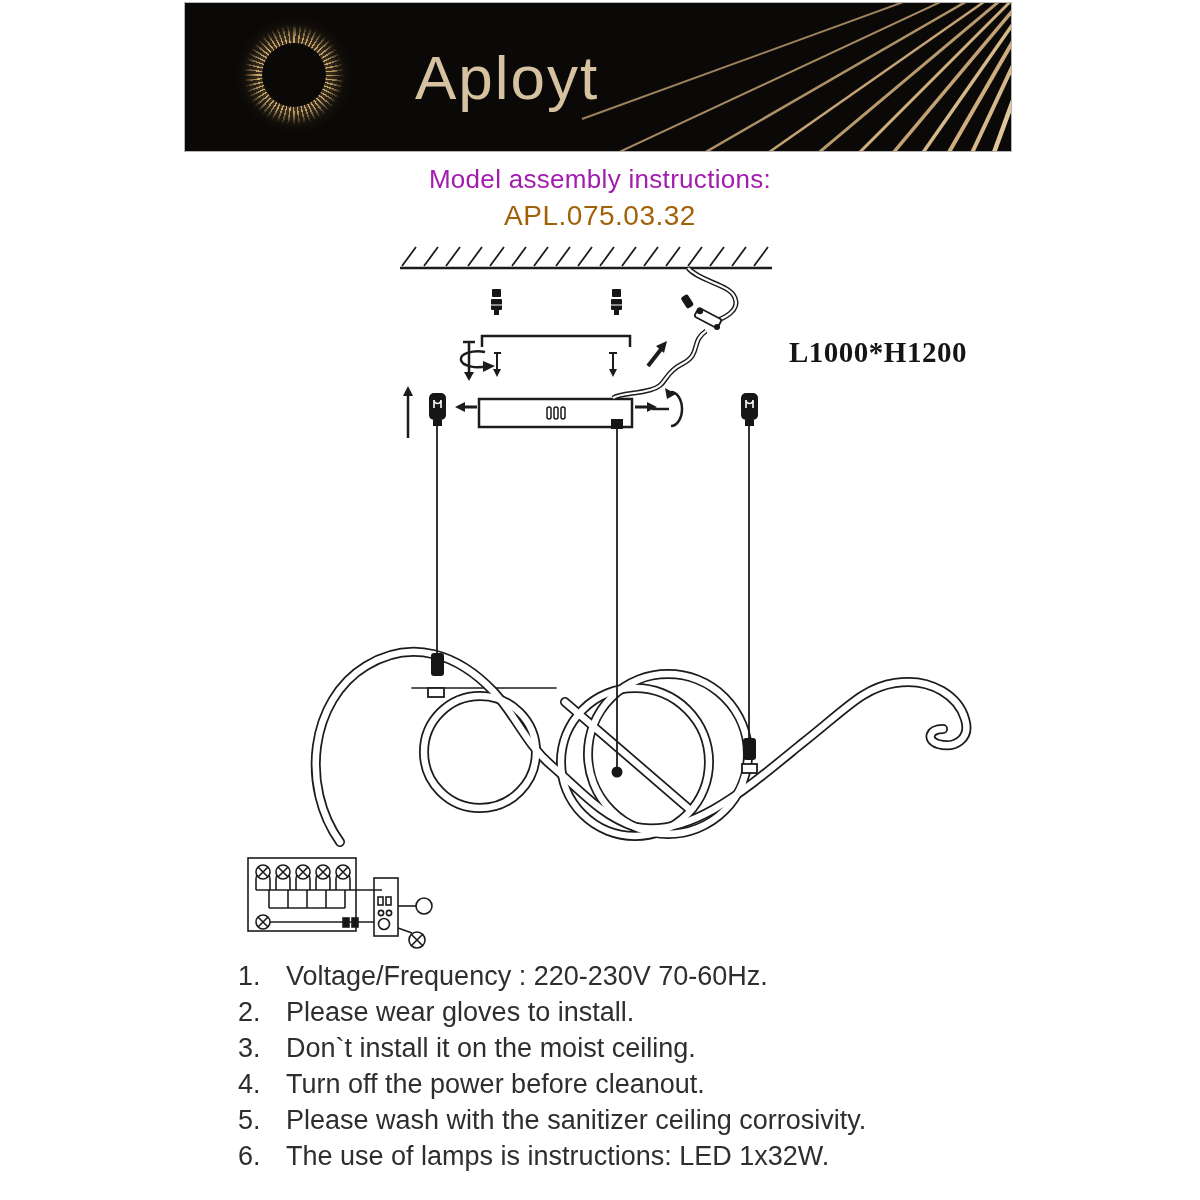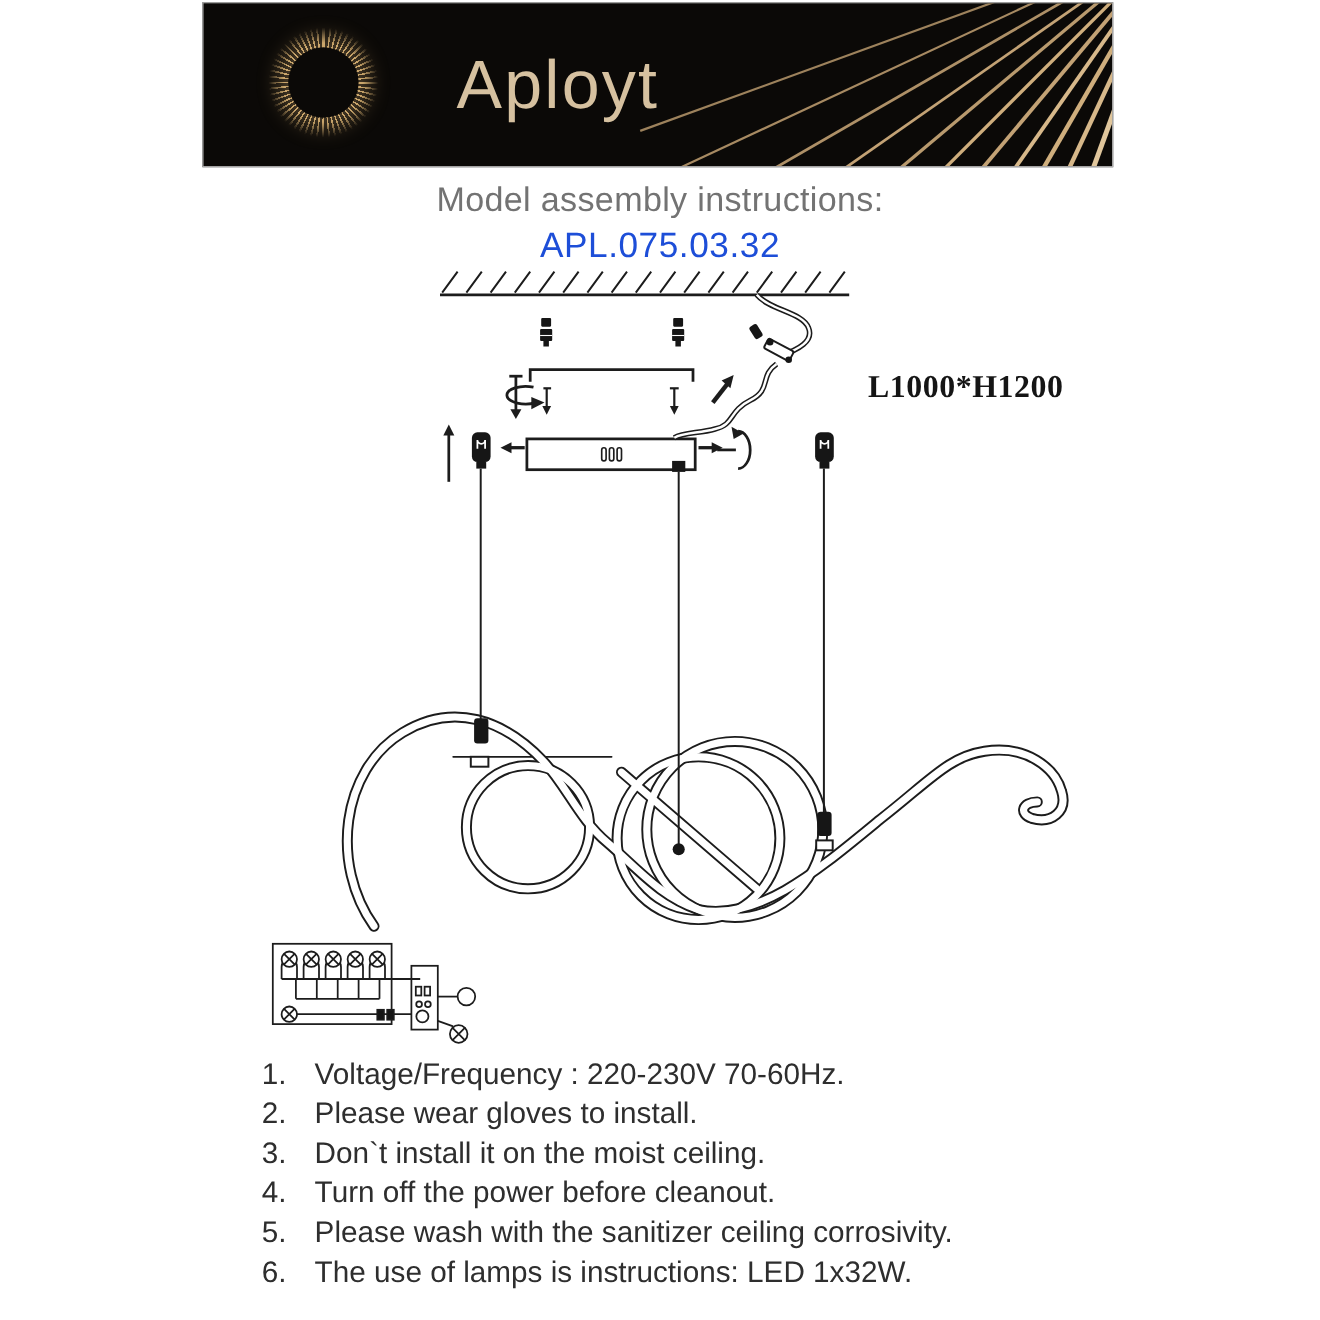--- a/index.html
+++ b/index.html
@@ -22,22 +22,22 @@
     position:absolute;left:77px;top:40px;width:64px;height:64px;border-radius:50%;
     background:#0b0907;box-shadow:0 0 20px 8px rgba(206,168,110,0.38);
   }
   .brand{
     position:absolute;left:214px;top:36px;font-size:62px;font-weight:300;
     color:#d6c1a0;letter-spacing:2px;line-height:78px;margin-left:16px;
   }
   .rays-svg{position:absolute;left:0;top:0;}
   
   .title-block{position:absolute;left:0;top:164px;width:1200px;text-align:center;}
-  .title-line{font-size:31px;color:#737373;letter-spacing:0.3px;}
-  .model-line{font-size:32px;color:#1d4ed8;margin-top:5px;letter-spacing:0.5px;}
+  .title-line{font-size:26px;color:#a21caf;letter-spacing:0.3px;}
+  .model-line{font-size:28px;color:#a16207;margin-top:5px;letter-spacing:0.5px;}
   
   .diagram-svg{position:absolute;left:0;top:240px;}
   .dim-label{
     position:absolute;left:789px;top:336px;font-family:"Liberation Serif", serif;
     font-size:29px;font-weight:700;color:#151515;letter-spacing:0.5px;
   }
   
   .instructions{position:absolute;left:238px;top:958px;width:760px;}
   .instr-row{display:flex;font-size:27px;color:#2e2e2e;line-height:36px;height:36px;}
   .instr-num{width:48px;flex:0 0 48px;}

